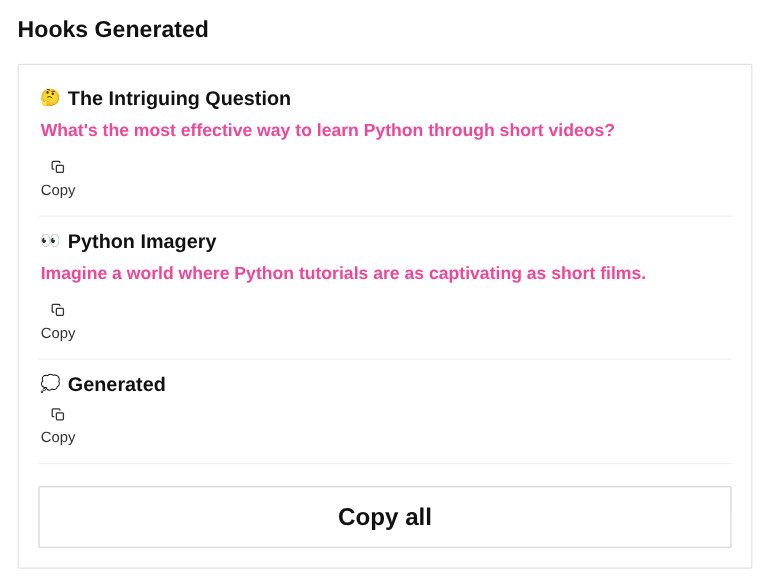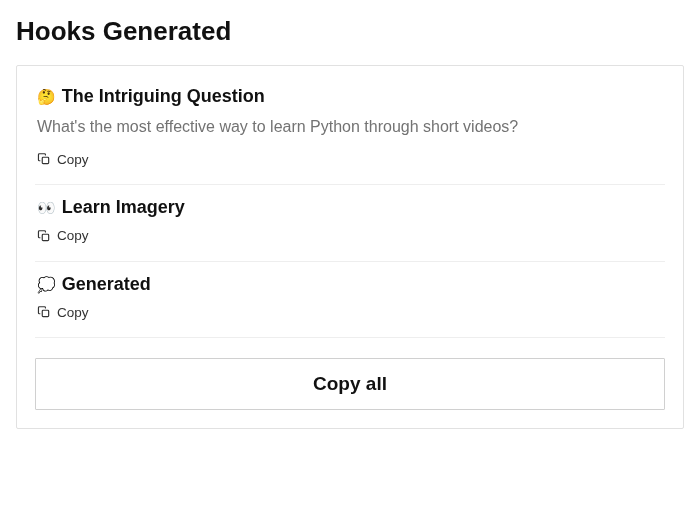--- a/index.html
+++ b/index.html
@@ -4,21 +4,21 @@
   <style>
     * { box-sizing: border-box; margin: 0; padding: 0; }
     body {
       font-family: 'Segoe UI', -apple-system, BlinkMacSystemFont, Arial, sans-serif;
       background: #ffffff;
       color: #1a1a1a;
       padding: 16px;
       width: 700px;
     }
     .page-title {
-      font-size: 26px;
+      font-size: 21px;
       font-weight: 600;
       margin-bottom: 18px;
       color: #111;
     }
     .hooks-container {
       border: 1px solid #e1e1e1;
       border-radius: 2px;
       padding: 16px 18px 18px 18px;
       background: #fff;
     }
@@ -39,46 +39,48 @@
       font-size: 15px;
       line-height: 1;
     }
     .hook-title {
       font-weight: 700;
       font-size: 18px;
       color: #111;
     }
     .hook-body {
       font-size: 16px;
-      color: #737373;
+      color: #ec4899;
       line-height: 1.55;
       margin-bottom: 10px;
+      font-weight: bold;
     }
     .copy-btn {
       display: inline-flex;
       align-items: center;
       gap: 6px;
       background: transparent;
       border: none;
       font-size: 13.5px;
       color: #333;
       cursor: pointer;
       padding: 2px 0;
       font-family: inherit;
+      flex-direction: column;
     }
     .copy-icon-svg {
       width: 14px;
       height: 14px;
       display: block;
     }
     .copy-all-btn {
       width: 100%;
       border: 1px solid #d0d0d0;
       background: #fff;
-      font-size: 19px;
+      font-size: 22px;
       font-weight: 600;
       padding: 14px 0;
       margin-top: 20px;
       cursor: pointer;
       color: #111;
       font-family: inherit;
       border-radius: 1px;
     }
   </style>
 </head>
@@ -99,22 +101,23 @@
         <rect x="9" y="9" width="11" height="11" rx="1.5"></rect>
         <path d="M5 15H4a1.5 1.5 0 0 1-1.5-1.5v-9A1.5 1.5 0 0 1 4 3h9A1.5 1.5 0 0 1 14.5 4.5V5"></path>
       </svg>
       <span>Copy</span>
     </button>
   </div>
 
   <div class="hook-item">
     <div class="hook-header">
       <span class="hook-emoji">👀</span>
-      <span class="hook-title">Learn Imagery</span>
+      <span class="hook-title">Python Imagery</span>
     </div>
+    <div class="hook-body">Imagine a world where Python tutorials are as captivating as short films.</div>
     <button class="copy-btn">
       <svg class="copy-icon-svg" viewBox="0 0 24 24" fill="none" stroke="#333" stroke-width="2" stroke-linecap="round" stroke-linejoin="round">
         <rect x="9" y="9" width="11" height="11" rx="1.5"></rect>
         <path d="M5 15H4a1.5 1.5 0 0 1-1.5-1.5v-9A1.5 1.5 0 0 1 4 3h9A1.5 1.5 0 0 1 14.5 4.5V5"></path>
       </svg>
       <span>Copy</span>
     </button>
   </div>
 
   <div class="hook-item">

